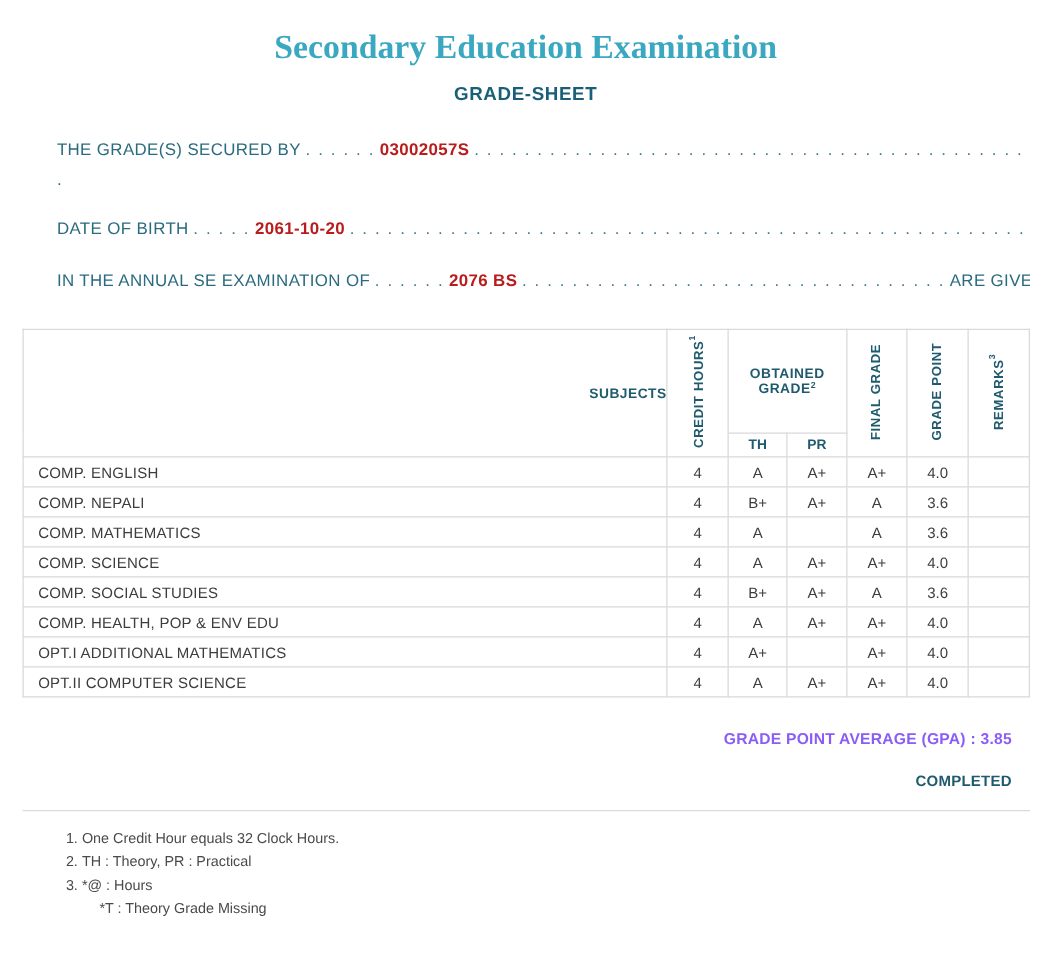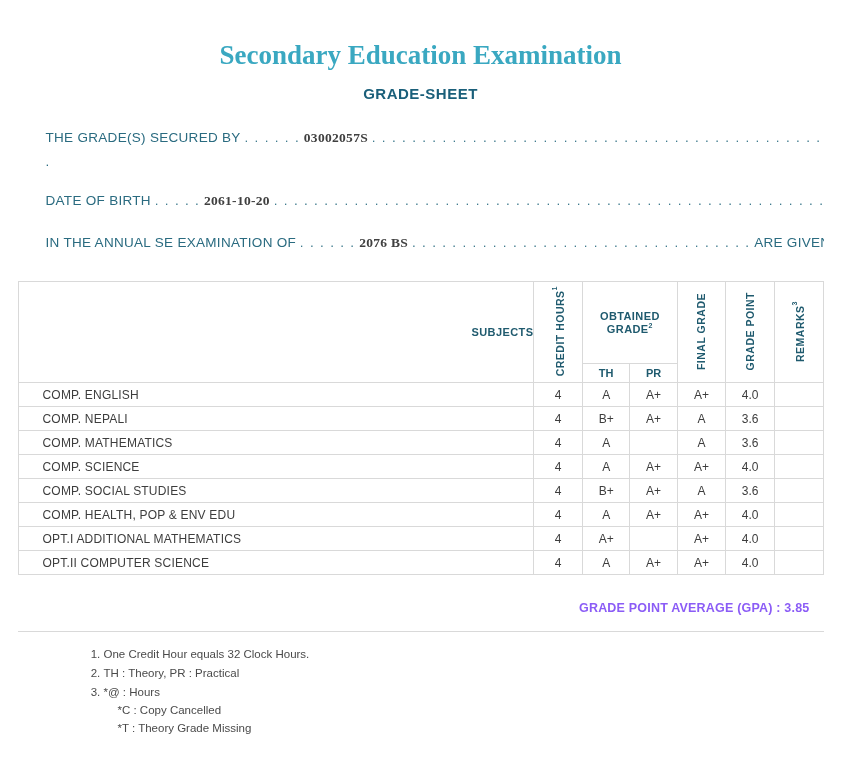--- a/index.html
+++ b/index.html
@@ -21,21 +21,21 @@
     padding: 0;
     box-sizing: border-box;
   }
   .title {
     text-align: center;
     color: #3aa8c1;
     font-family: "Liberation Serif", serif;
     font-weight: bold;
     font-size: 27px;
     letter-spacing: 0px;
-    padding-top: 40px;
+    padding-top: 22px;
   }
   .subtitle {
     text-align: center;
     color: #1a5f7a;
     font-weight: bold;
     font-size: 15px;
     letter-spacing: 0.5px;
     padding-top: 14px;
   }
   .info-block {
@@ -46,23 +46,22 @@
   }
   .info-line {
     padding-left: 28px;
     padding-bottom: 4px;
     white-space: nowrap;
     overflow: hidden;
   }
   .info-line .lbl { letter-spacing: 0.3px; }
   .info-line .val {
     font-weight: bold;
-    color: #404040;
+    color: #b91c1c;
     letter-spacing: 0.3px;
-    font-family: Liberation Serif, serif;
   }
   .info-line .dots {
     letter-spacing: 1.3px;
     color: #3f7b8e;
   }
   .info-line .tail { letter-spacing: 0.3px; }
   .line1-wrap {
     padding-left: 28px;
     color: #2a6b80;
     font-size: 13.5px;
@@ -119,21 +118,21 @@
     width: 41px;
   }
   table.grades tbody td {
     height: 23px;
     text-align: center;
     color: #3d3d3d;
     font-size: 12px;
   }
   table.grades tbody td.subject {
     text-align: left;
-    padding-left: 24px;
+    padding-left: 12px;
     letter-spacing: 0.2px;
     margin-top: 17px;
   }
   sup { font-size: 7px; vertical-align: super; }
 
   .gpa-row {
     text-align: right;
     font-weight: bold;
     color: #8b5cf6;
     font-size: 12.5px;
@@ -157,21 +156,21 @@
   .notes {
     padding: 14px 0 0 30px;
     font-size: 11.5px;
     color: #4a4a4a;
     line-height: 1.55;
   }
   .notes ol {
     margin: 0;
     padding-left: 18px;
   }
-  .notes li { padding-bottom: 1px; margin-left: 38px; }
+  .notes li { padding-bottom: 1px; }
   .notes .sub {
     padding-left: 14px;
   }
 </style>
 </head>
 <body>
 
 <div class="sheet">
 
   <div class="title">Secondary Education Examination</div>
@@ -303,29 +302,29 @@
         <td>A</td>
         <td>A+</td>
         <td>A+</td>
         <td>4.0</td>
         <td></td>
       </tr>
     </tbody>
   </table>
 
   <div class="gpa-row">GRADE POINT AVERAGE (GPA) : 3.85</div>
+  <div class="completed-row">COMPLETED</div>
 
   <div class="divider"></div>
 
   <div class="notes">
     <ol>
       <li>One Credit Hour equals 32 Clock Hours.</li>
       <li>TH : Theory, PR : Practical</li>
       <li>
         <span>*@ : Hours</span>
-        <div class="sub">*C : Copy Cancelled</div>
         <div class="sub">*T : Theory Grade Missing</div>
         
       </li>
     </ol>
   </div>
 
 </div>
 
 </body></html>

